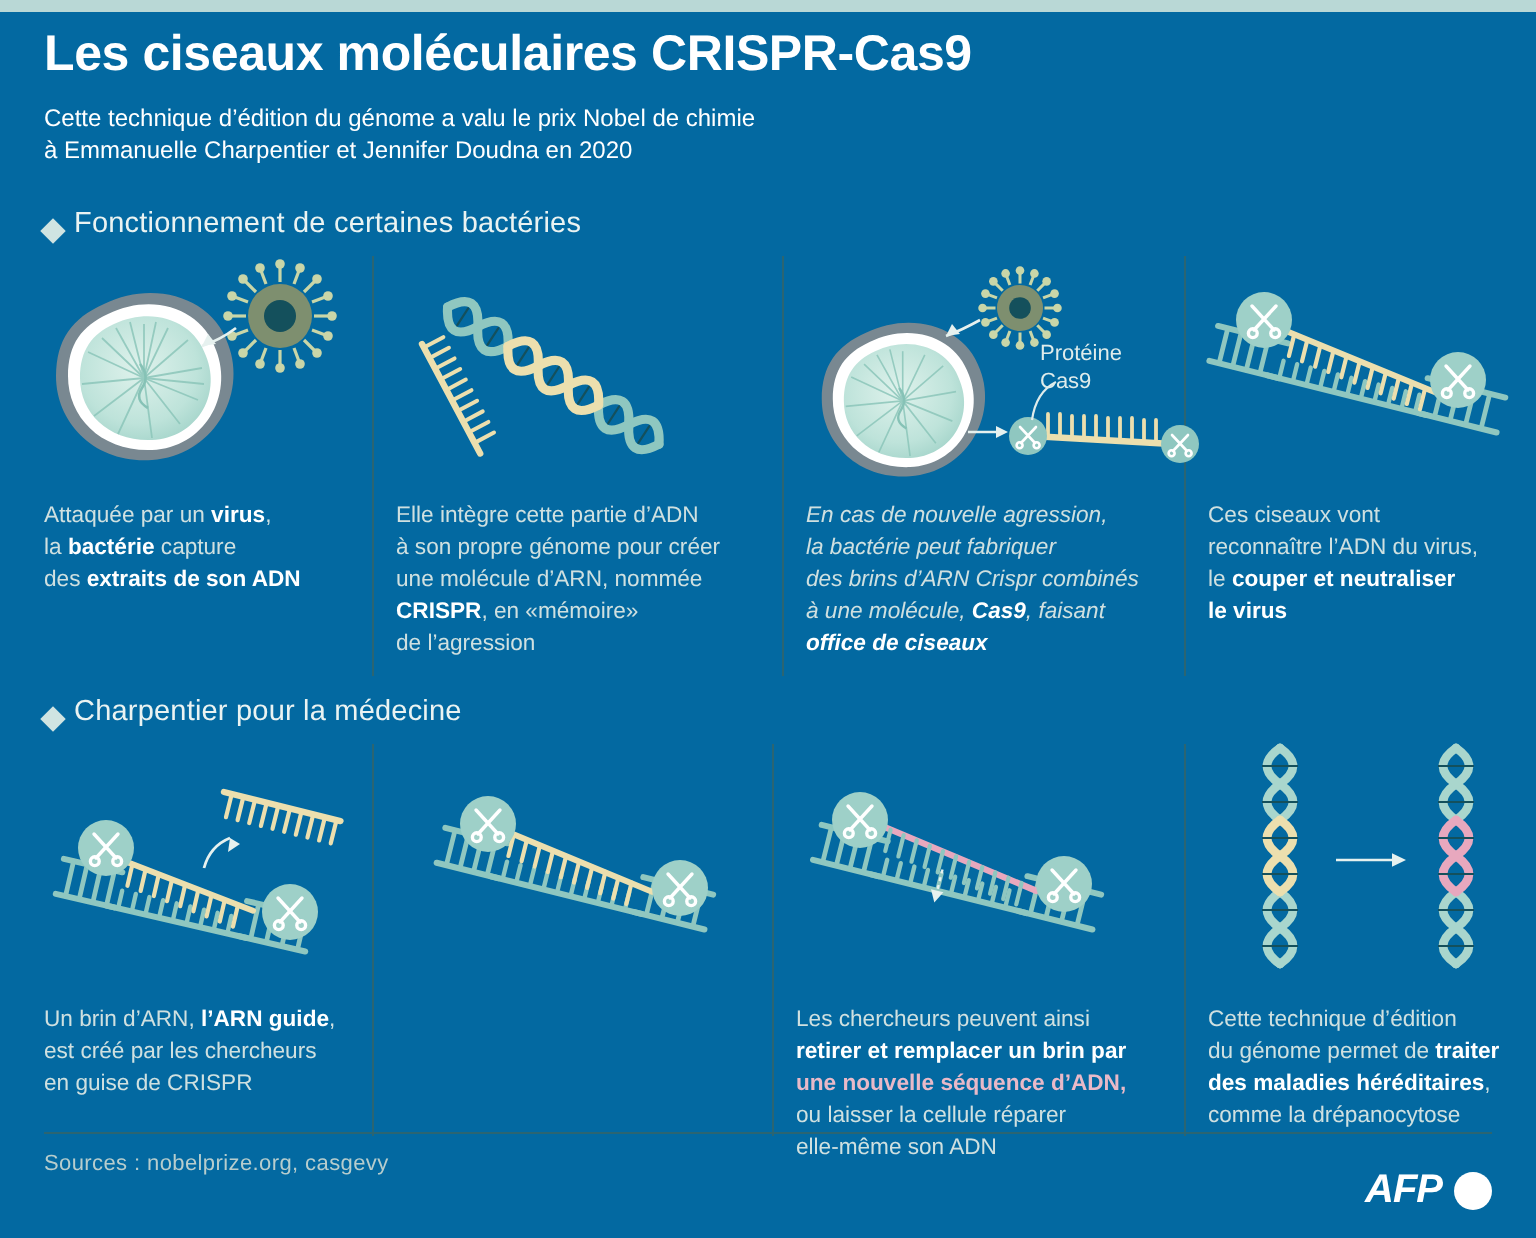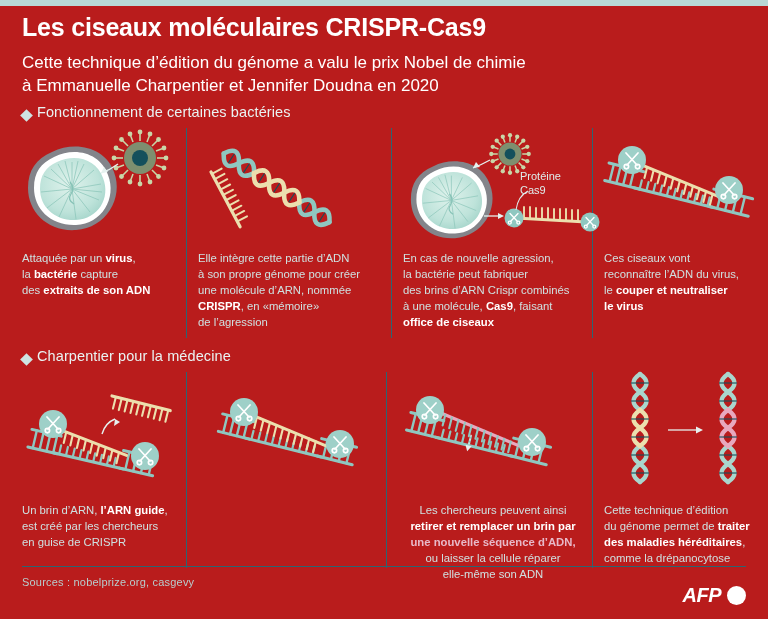--- a/index.html
+++ b/index.html
@@ -1,31 +1,31 @@
 <!DOCTYPE html>
 <html><head>
 <meta charset="utf-8">
 <style>
   html,body{margin:0;padding:0;background:#0d4a57;}
   body{
     width:768px;height:619px;overflow:hidden;position:relative;
     font-family:"Liberation Sans","DejaVu Sans",sans-serif;
     background:#14505c;color:#ffffff;
   }
-  .page{position:absolute;inset:0;background:#b91c1c;}
+  .page{position:absolute;inset:0;background:#0369a1;}
   .topbar{position:absolute;left:0;top:0;width:768px;height:6px;background:#b9d8d6;}
 
   
   .header{position:absolute;left:22px;top:14px;width:700px;}
   .title{
     font-size:25px;font-weight:bold;letter-spacing:-0.2px;line-height:1.1;
     color:#ffffff;margin:0 0 9px 0;
   }
   .subtitle{
-    font-size:17px;line-height:1.38;color:#ffffff;font-weight:normal;margin:0;
+    font-size:12px;line-height:1.38;color:#ffffff;font-weight:normal;margin:0;
   }
 
   
   .section-head{position:absolute;display:flex;align-items:flex-end;gap:6px;}
   .diamond{
     width:9px;height:9px;background:#cfe4e2;transform:rotate(45deg);
     display:inline-block;flex:0 0 auto;margin-top:1px;
   }
   .section-title{font-size:14.5px;color:#eaf3f2;letter-spacing:0.1px;}
   #sec1{left:22px;top:104px;}
@@ -402,21 +402,21 @@
             <line x1="6" y1="-7" x2="-5" y2="5"></line>
           <circle cx="-5.6" cy="6.6" r="2.2"></circle>
             <circle cx="5.6" cy="6.6" r="2.2"></circle>
         </g>
       </g>
     </svg>
   </div>
 
   <div class="caption" style="left:198px;top:250px;width:186px;">Elle intègre cette partie d’ADN<br>à son propre génome pour créer<br>une molécule d’ARN, nommée<br><b>CRISPR</b>, en «mémoire»<br>de l’agression</div>
   <div class="caption" style="left:22px;top:250px;width:158px;">Attaquée par un <b>virus</b>,<br>la <b>bactérie</b> capture<br>des <b>extraits de son ADN</b></div>
-  <div class="caption" style="left:403px;top:250px;width:186px;">En cas de nouvelle agression,<br>la bactérie peut fabriquer<br>des brins d’ARN Crispr combinés<br>à une molécule, <b>Cas9</b>, faisant<br><b>office de ciseaux</b></div>
+  <div class="caption" style="left:403px;top:250px;width:186px;font-style:italic;">En cas de nouvelle agression,<br>la bactérie peut fabriquer<br>des brins d’ARN Crispr combinés<br>à une molécule, <b>Cas9</b>, faisant<br><b>office de ciseaux</b></div>
   <div class="caption" style="left:604px;top:250px;width:156px;">Ces ciseaux vont<br>reconnaître l’ADN du virus,<br>le <b>couper et neutraliser</b><br><b>le virus</b></div>
 
   <div class="section-head" id="sec2">
     <span class="diamond"></span>
     <span class="section-title">Charpentier pour la médecine</span>
   </div>
 
   <div class="vsep" style="left:186px;top:372px;height:196px;"></div>
   <div class="vsep" style="left:386px;top:372px;height:196px;"></div>
   <div class="vsep" style="left:592px;top:372px;height:196px;"></div>
@@ -709,21 +709,21 @@
           <line x1="-9" y1="45" x2="9" y2="45"></line>
             <line x1="-9" y1="63" x2="9" y2="63"></line>
           <line x1="-9" y1="81" x2="9" y2="81"></line>
             <line x1="-9" y1="99" x2="9" y2="99"></line>
         </g>
       </g>
     </svg>
   </div>
 
   <div class="caption" style="left:22px;top:502px;width:162px;">Un brin d’ARN, <b>l’ARN guide</b>,<br>est créé par les chercheurs<br>en guise de CRISPR</div>
-  <div class="caption" style="left:398px;top:502px;width:190px;text-align:center;">Les chercheurs peuvent ainsi<br><b>retirer et remplacer un brin par</b><br><span class="pink">une nouvelle séquence d’ADN,</span><br>ou laisser la cellule réparer<br>elle-même son ADN</div>
+  <div class="caption" style="left:398px;top:502px;width:190px;">Les chercheurs peuvent ainsi<br><b>retirer et remplacer un brin par</b><br><span class="pink">une nouvelle séquence d’ADN,</span><br>ou laisser la cellule réparer<br>elle-même son ADN</div>
   <div class="caption" style="left:604px;top:502px;width:156px;">Cette technique d’édition<br>du génome permet de <b>traiter</b><br><b>des maladies héréditaires</b>,<br>comme la drépanocytose</div>
 
   <div class="footer-rule"></div>
   <div class="sources">Sources : nobelprize.org, casgevy</div>
   <div class="afp">
     <span class="afp-word">AFP</span>
     <span class="afp-dot"></span>
   </div>
 
 </div>

